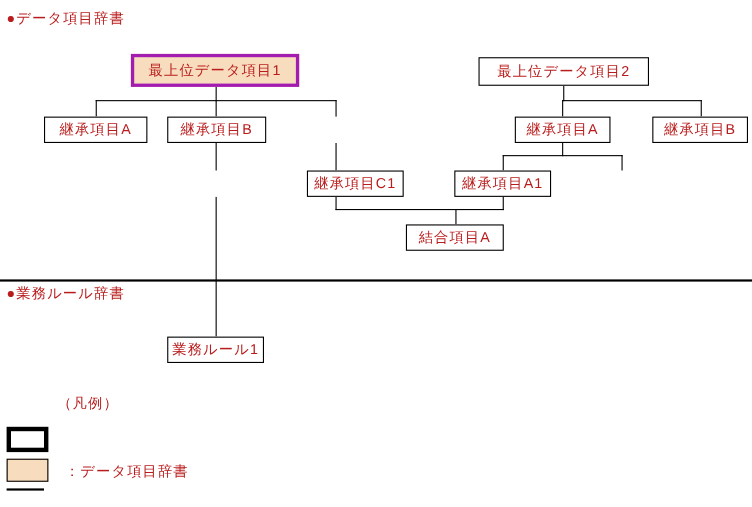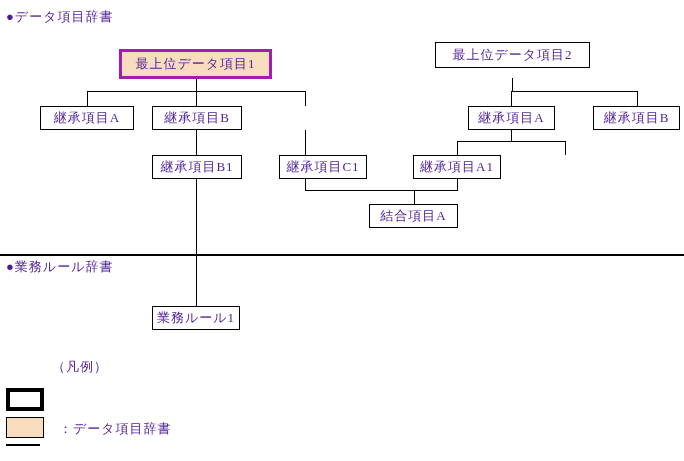--- a/index.html
+++ b/index.html
@@ -1,21 +1,21 @@
 <!DOCTYPE html>
 <html style="--export-fill: #F8DCBE;"><head>
 <meta charset="utf-8">
 <style>
   html,body{margin:0;padding:0;background:#ffffff;}
   .canvas{
     position:relative;
     width:684px;height:461px;
     background:#ffffff;
-    font-family:Liberation Serif, serif;
-    font-size:13px;color:#4c1d95;
+    font-family:Liberation Sans, sans-serif;
+    font-size:13px;color:#b91c1c;
     overflow:hidden;
   }
   .sec-title{position:absolute;white-space:nowrap;letter-spacing:1px;}
   .node{
     position:absolute;box-sizing:border-box;
     background:#ffffff;border:1px solid #000;
     display:flex;align-items:center;justify-content:center;
     white-space:nowrap;letter-spacing:1px;
   }
   .node.thick-export{
@@ -56,26 +56,25 @@
   <div class="ln" style="left:457px;top:141px;width:109px;height:1px;"></div>
   <div class="ln" style="left:457px;top:141px;width:1px;height:14px;"></div>
   <div class="ln" style="left:565px;top:141px;width:1px;height:14px;"></div>
 
   <div class="ln" style="left:305px;top:179px;width:1px;height:12px;"></div>
   <div class="ln" style="left:457px;top:179px;width:1px;height:12px;"></div>
   <div class="ln" style="left:305px;top:190px;width:153px;height:1px;"></div>
   <div class="ln" style="left:414px;top:190px;width:1px;height:14px;"></div>
 
   <div class="node thick-export" style="left:119px;top:49px;width:153px;height:30px;">最上位データ項目1</div>
-  <div class="node" style="left:435px;top:42px;width:155px;height:26px;">最上位データ項目2</div>
+  <div class="node" style="left:435px;top:52px;width:155px;height:26px;">最上位データ項目2</div>
 
   <div class="node" style="left:40px;top:106px;width:94px;height:24px;">継承項目A</div>
   <div class="node" style="left:152px;top:106px;width:90px;height:24px;">継承項目B</div>
 
-  <div class="node" style="left:152px;top:155px;width:90px;height:24px;">継承項目B1</div>
   <div class="node" style="left:279px;top:155px;width:88px;height:24px;">継承項目C1</div>
 
   <div class="node" style="left:468px;top:106px;width:87px;height:24px;">継承項目A</div>
   <div class="node" style="left:593px;top:106px;width:87px;height:24px;">継承項目B</div>
 
   <div class="node" style="left:413px;top:155px;width:88px;height:24px;">継承項目A1</div>
 
   <div class="node" style="left:369px;top:204px;width:89px;height:24px;">結合項目A</div>
 
   <div class="divider" style="left:0;top:254px;width:684px;height:2px;"></div>

